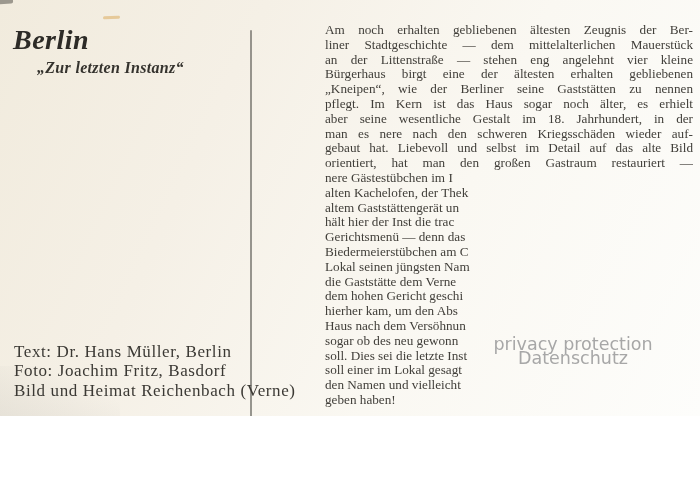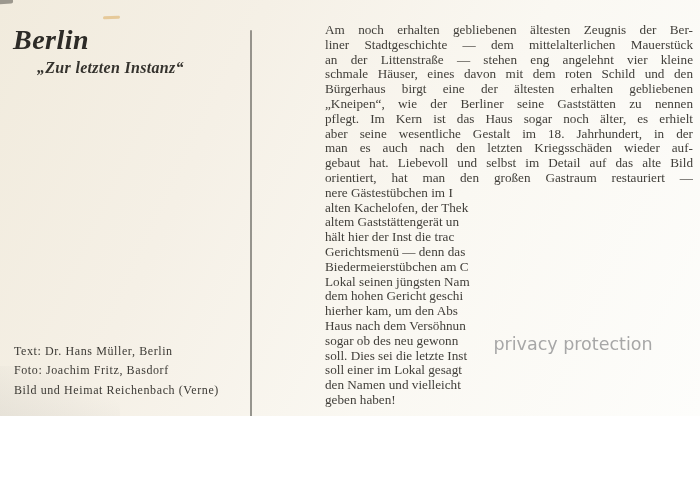--- a/index.html
+++ b/index.html
@@ -33,21 +33,21 @@
     position:absolute;left:13px;top:59px;
     font-size:16px;font-style:italic;font-weight:700;
     color:#35332e;letter-spacing:.3px;margin-left:24px;
   }
   .divider{
     position:absolute;left:250px;top:30px;width:2px;height:428px;
     background:#76746e;opacity:.75;border-radius:1px;
   }
   .credits{
     position:absolute;left:14px;top:342px;
-    font-size:12px;line-height:19.3px;letter-spacing:.6px;
+    font-size:17px;line-height:19.3px;letter-spacing:.6px;
     color:#3b3934;white-space:nowrap;
   }
   .page-number{
     position:absolute;left:40px;top:426px;
     font-size:31px;font-style:italic;font-weight:500;
     color:#34322d;
   }
   .text-column{
     position:absolute;left:277px;top:23px;width:416px;
     font-size:13.2px;line-height:14.8px;
@@ -74,50 +74,51 @@
 
   <div class="title">Berlin</div>
   <div class="subtitle">„Zur letzten Instanz“</div>
 
   <div class="divider"></div>
 
   <div class="text-column">
       <div class="tline just">Am noch erhalten gebliebenen ältesten Zeugnis der Ber-</div>
       <div class="tline just">liner Stadtgeschichte — dem mittelalterlichen Mauerstück</div>
       <div class="tline just">an der Littenstraße — stehen eng angelehnt vier kleine</div>
-      <div class="tline just">schmale Häuser, eines davon mit dem roten Schild und den</div>
       <div class="tline just">Bürgerhaus birgt eine der ältesten erhalten gebliebenen</div>
       <div class="tline just">„Kneipen“, wie der Berliner seine Gaststätten zu nennen</div>
       <div class="tline just">pflegt. Im Kern ist das Haus sogar noch älter, es erhielt</div>
       <div class="tline just">aber seine wesentliche Gestalt im 18. Jahrhundert, in der</div>
-      <div class="tline just">man es auch nach den letzten Kriegsschäden wieder auf-</div>
+      <div class="tline just">man es nere nach den schweren Kriegsschäden wieder auf-</div>
       <div class="tline just">gebaut hat. Liebevoll und selbst im Detail auf das alte Bild</div>
       <div class="tline just">orientiert, hat man den großen Gastraum restauriert —</div>
       <div class="tline">nere Gästestübchen im I</div>
       <div class="tline">alten Kachelofen, der Thek</div>
       <div class="tline">altem Gaststättengerät un</div>
       <div class="tline">hält hier der Inst die trac</div>
       <div class="tline">Gerichtsmenü — denn das</div>
       <div class="tline">Biedermeierstübchen am C</div>
       <div class="tline">Lokal seinen jüngsten Nam</div>
+      <div class="tline">die Gaststätte dem Verne</div>
       <div class="tline">dem hohen Gericht geschi</div>
       <div class="tline">hierher kam, um den Abs</div>
       <div class="tline">Haus nach dem Versöhnun</div>
       <div class="tline">sogar ob des neu gewonn</div>
       <div class="tline">soll. Dies sei die letzte Inst</div>
       <div class="tline">soll einer im Lokal gesagt</div>
       <div class="tline">den Namen und vielleicht</div>
       <div class="tline">geben haben!</div>
     </div>
 
   <div class="credits">
     <div>Text: Dr. Hans Müller, Berlin</div>
     <div>Foto: Joachim Fritz, Basdorf</div>
     <div>Bild und Heimat Reichenbach (Verne)</div>
   </div>
 
   <div class="page-number">8</div>
 
   <div class="watermark">
     <div>privacy protection</div>
+    <div>Datenschutz</div>
   </div>
 
 </div>
 
 </body></html>

